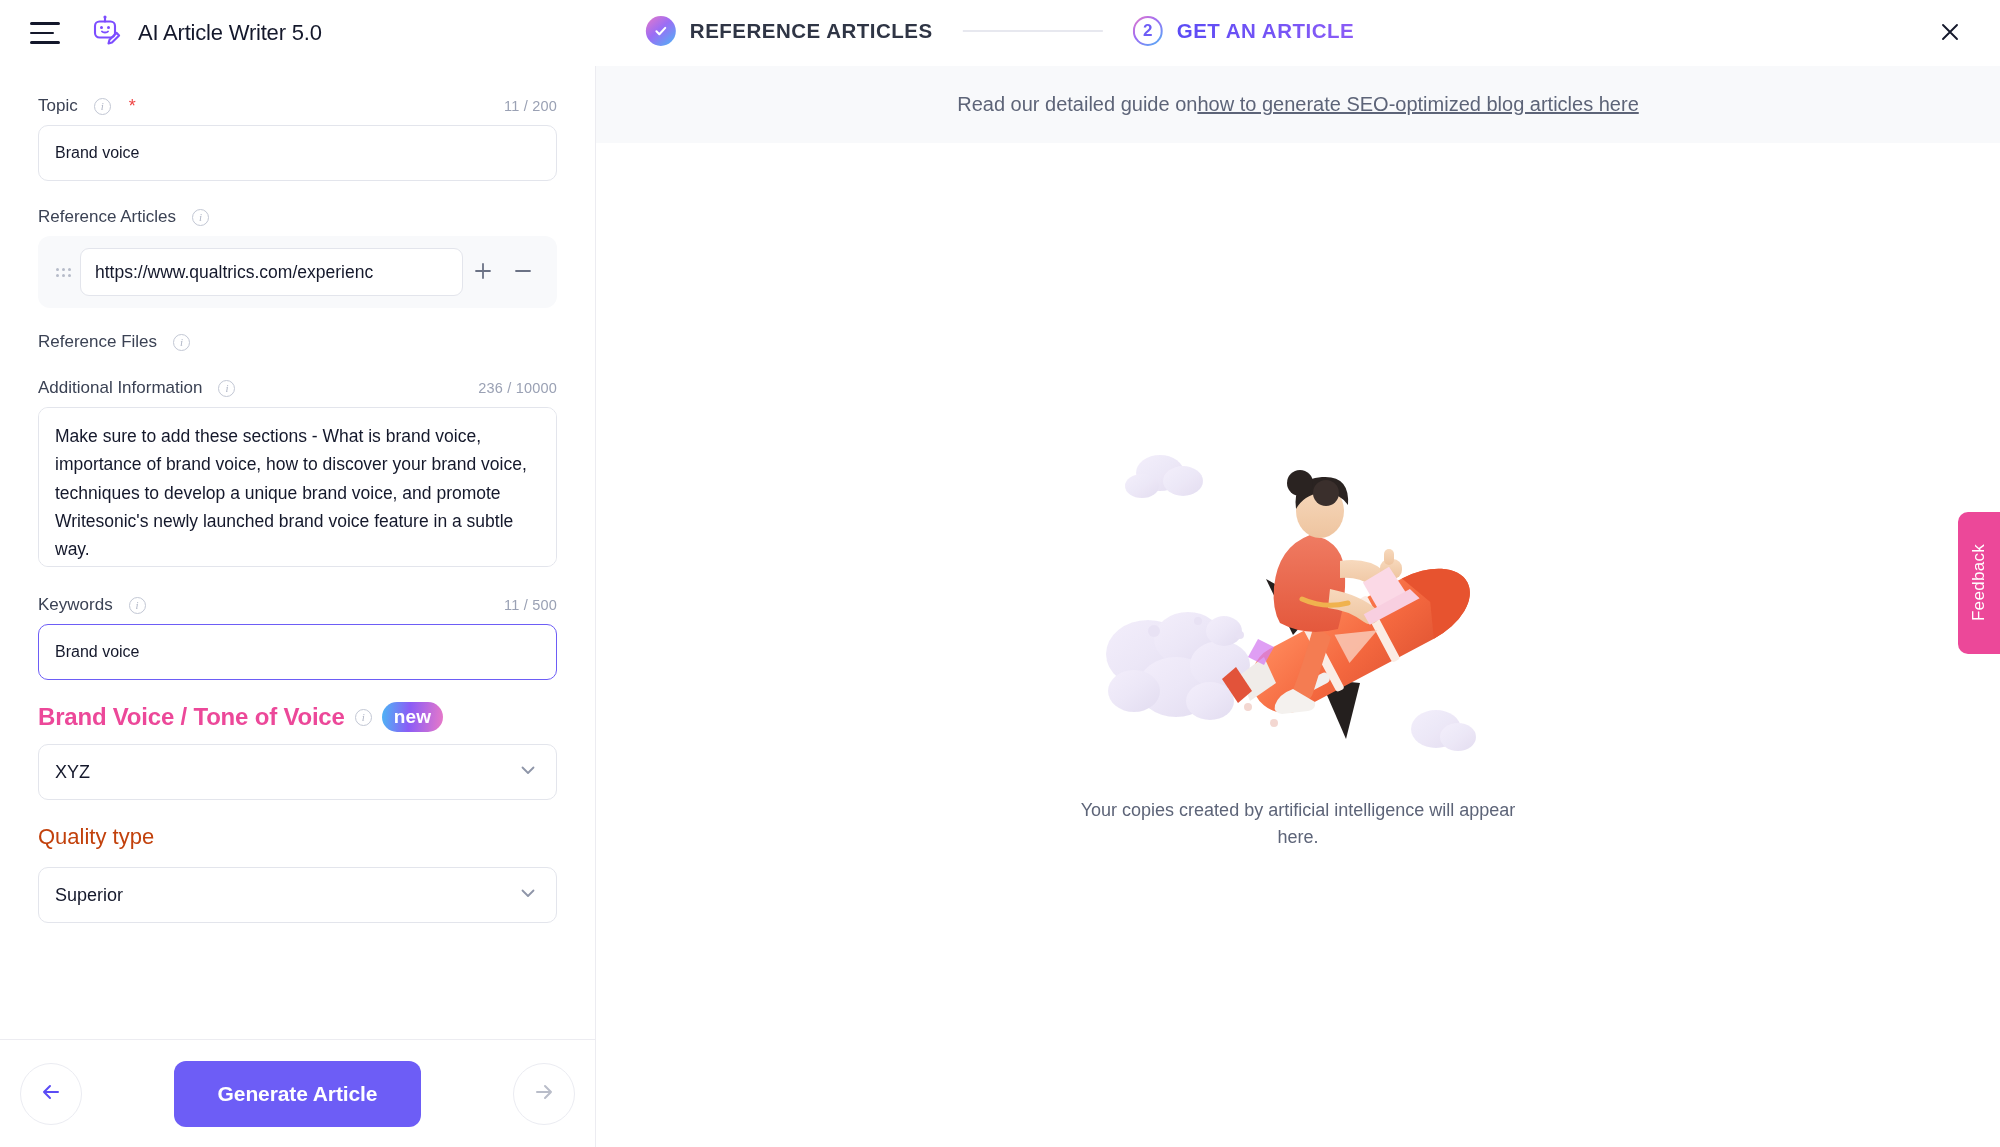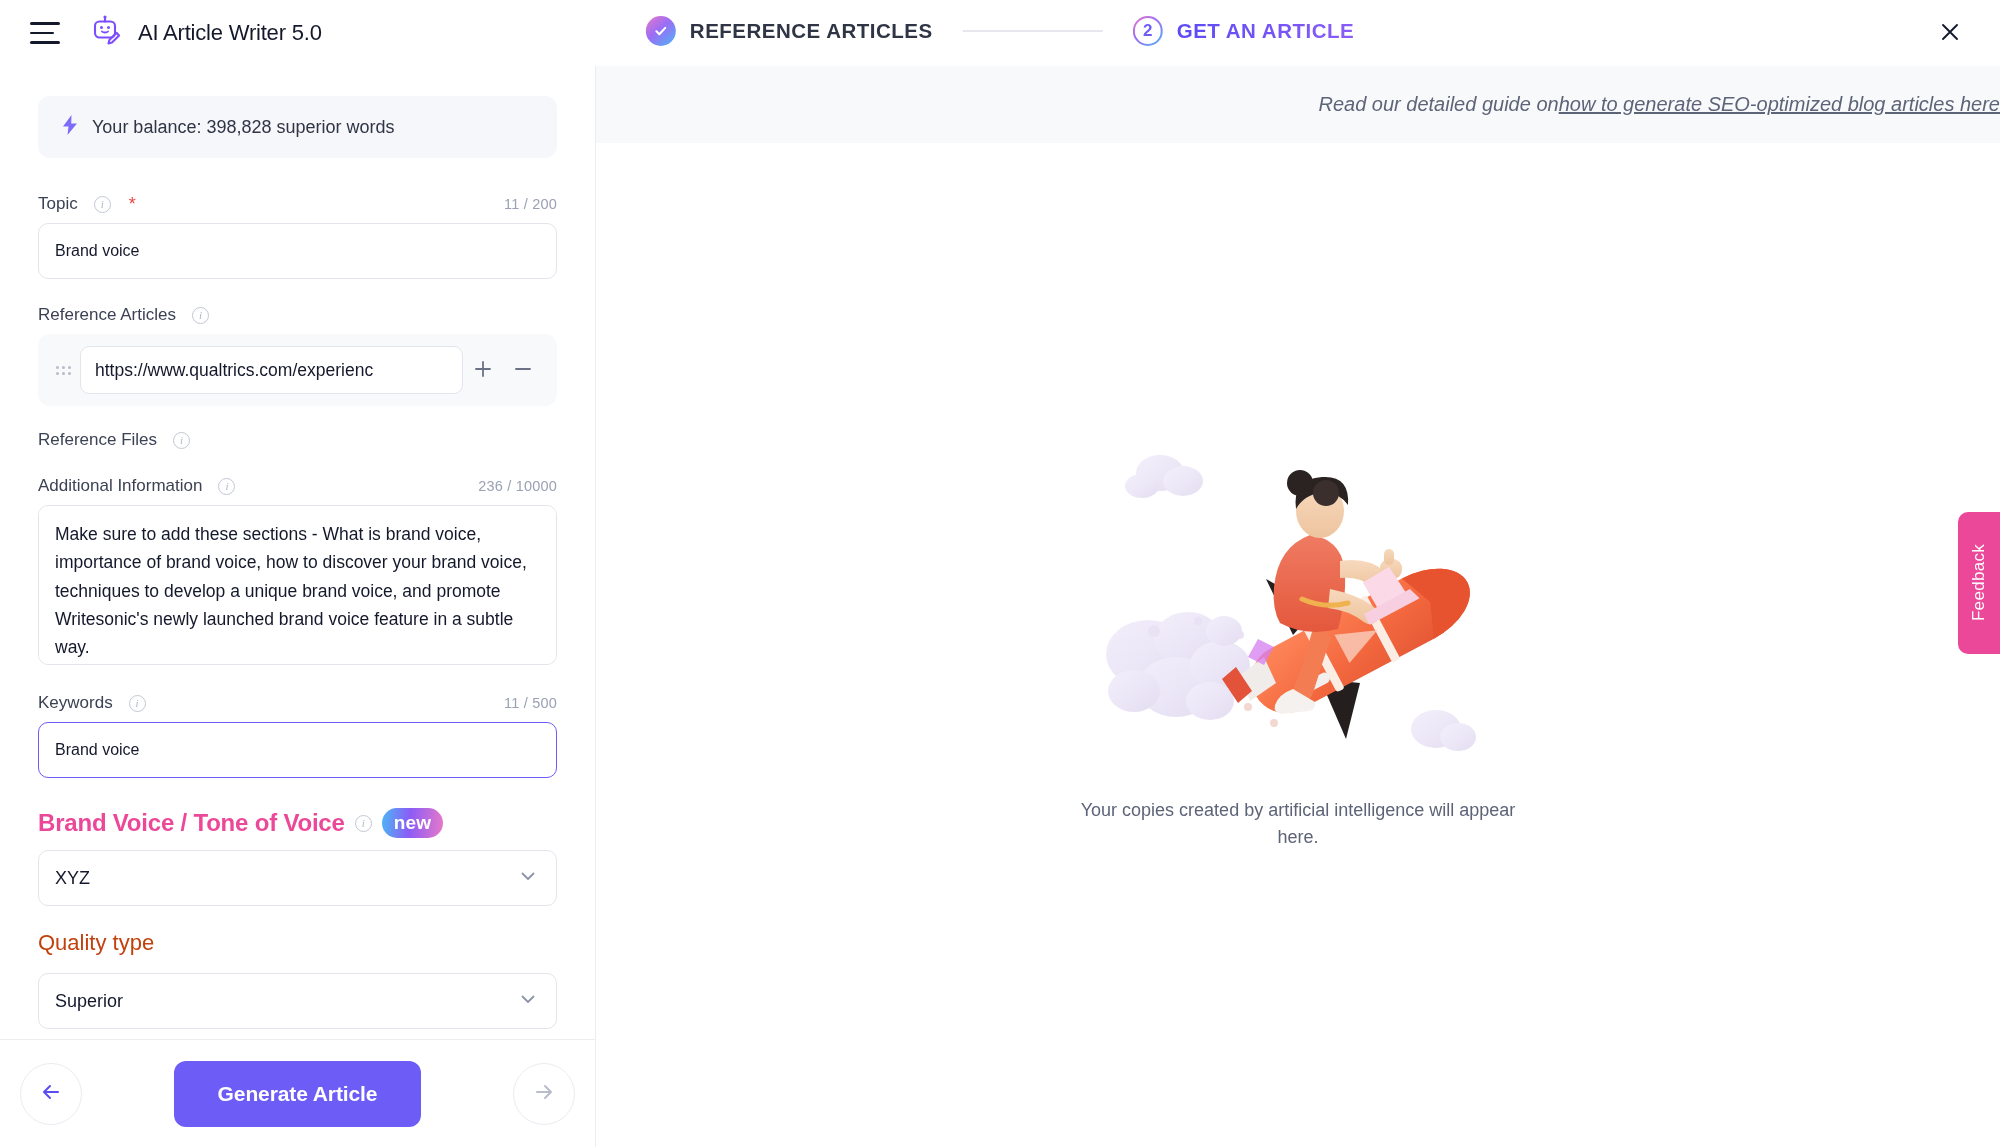--- a/index.html
+++ b/index.html
@@ -185,22 +185,22 @@
     font-family: "Liberation Sans", sans-serif; letter-spacing: -0.1px;
   }
 
   
   .right-panel {
     position: absolute; top: 66px; left: 596px;
     width: 1404px; height: 1081px; background: #fff;
   }
   .guide-bar {
     height: 77px; background: #f8f9fb;
-    display: flex; align-items: center; justify-content: flex-end;
-    font-size: 20px; color: #5d6478; font-style: italic;
+    display: flex; align-items: center; justify-content: center;
+    font-size: 20px; color: #5d6478;
   }
   .guide-link { color: #5d6478; text-decoration: underline; cursor: pointer; }
   .empty-state {
     position: absolute; top: 77px; left: 0; width: 1404px; height: 1004px;
     display: flex; flex-direction: column; align-items: center; justify-content: center;
     gap: 24px;
   }
   .empty-text {
     font-size: 18px; color: #5d6478; text-align: center; line-height: 1.5; max-width: 440px;
   }
@@ -264,28 +264,20 @@
       <svg width="24" height="24" viewBox="0 0 24 24" fill="none">
         <path d="M5 5l14 14M19 5L5 19" stroke="#14182b" stroke-width="1.9" stroke-linecap="round"></path>
       </svg>
     </span>
   </button>
 </div>
 
 <div class="left-panel">
   <div class="left-scroll">
 
-    <div class="balance">
-      <span>
-        <svg width="20" height="22" viewBox="0 0 20 22" fill="none">
-          <path d="M11.5 1L3 12.5h5.5L7.5 21 17 9.5h-5.8L11.5 1z" fill="#7c6cf7"></path>
-        </svg>
-      </span>
-      <span class="balance-text">Your balance: 398,828 superior words</span>
-    </div>
 
     <div class="field">
       <div class="field-head">
         <span class="field-label-wrap">
           <span class="field-label">Topic</span>
           <span class="info-icon">i</span>
           <span class="req-star">*</span>
         </span>
         <span class="counter">11 / 200</span>
       </div>
@@ -350,21 +342,21 @@
       <div class="field-head">
         <span class="field-label-wrap">
           <span class="field-label">Keywords</span>
           <span class="info-icon">i</span>
         </span>
         <span class="counter">11 / 500</span>
       </div>
       <input class="text-input focused" value="Brand voice" style="">
     </div>
 
-    <div class="field" style="margin-top:30px">
+    <div class="field" style="margin-top:22px">
       <div class="brand-voice-head">
         <span class="brand-voice-title">Brand Voice / Tone of Voice</span>
         <span class="info-icon">i</span>
         <span class="new-badge">new</span>
       </div>
       <div class="select-wrap">
         <div class="select-box">
           <span>XYZ</span>
         </div>
         <span class="chevron">

